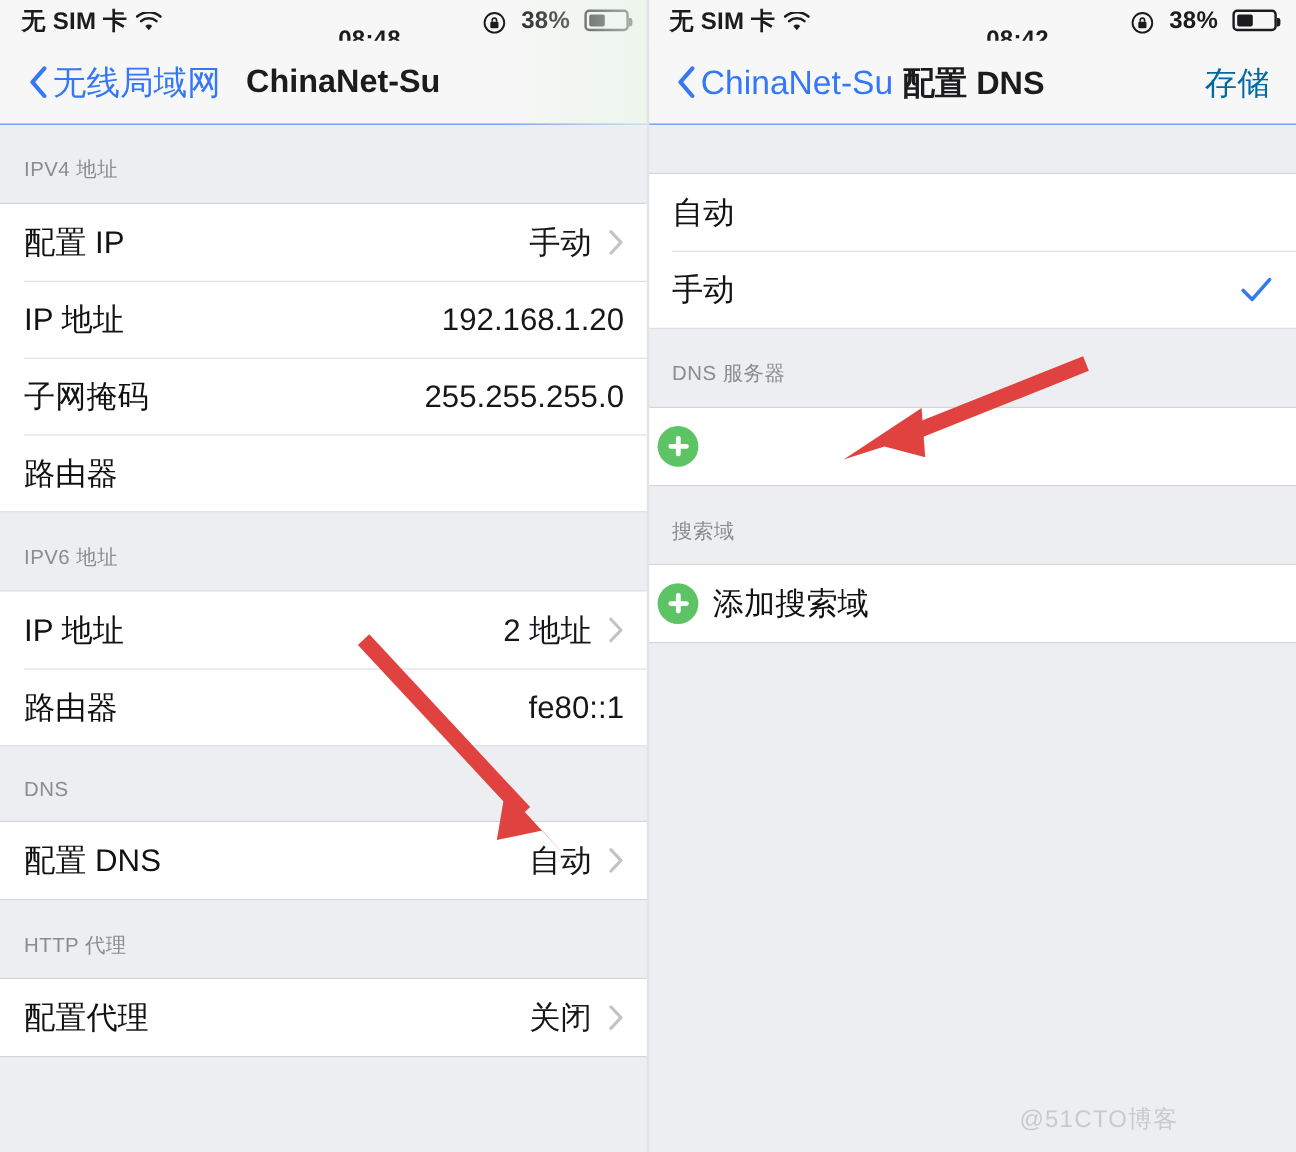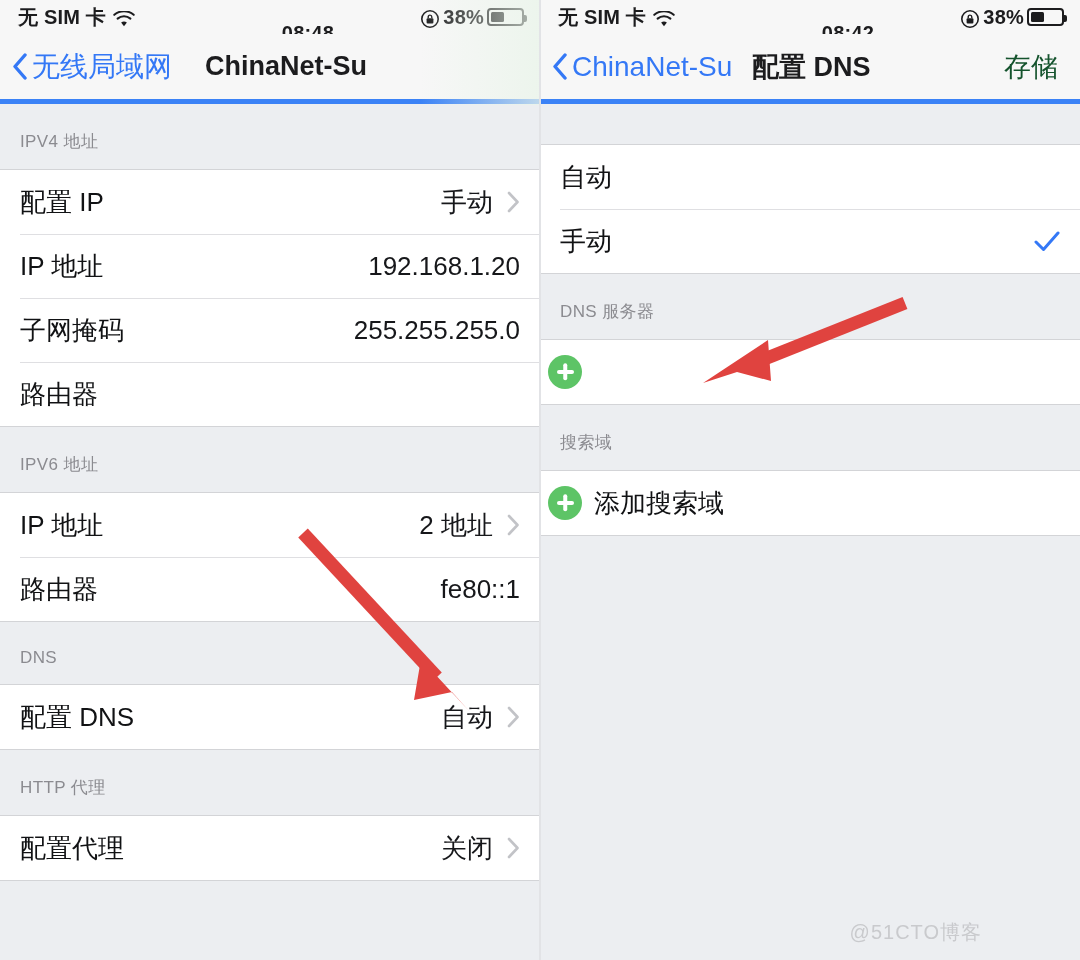--- a/index.html
+++ b/index.html
@@ -22,52 +22,53 @@
   .panel-divider{position:absolute;left:539px;top:0;width:2px;height:960px;background:#e2e3e6;z-index:6;}
 
   
   .statusbar{
     position:relative;height:34px;background:#f7f7f7;
     display:flex;align-items:center;padding:0 16px 0 18px;
     font-size:20px;color:#1c1c1e;font-weight:600;letter-spacing:.2px;
   }
   .sb-left{display:flex;align-items:center;gap:7px;width:190px;}
   .sb-center{flex:1;text-align:right;margin-top:32px;}
-  .sb-right{display:flex;align-items:center;justify-content:flex-end;gap:3px;width:190px;}
+  .sb-right{display:flex;align-items:center;justify-content:flex-end;gap:12px;width:190px;}
   .wifi-ic{display:inline-block;width:22px;height:17px;position:relative;top:1px;}
   .rot-ic{display:inline-block;width:20px;height:20px;position:relative;top:2px;}
   .batt{
     position:relative;width:37px;height:18px;border:2px solid #1c1c1e;border-radius:4px;
     box-sizing:border-box;
   }
   .batt::after{
     content:"";position:absolute;right:-5px;top:5px;width:3px;height:7px;
     background:#1c1c1e;border-radius:0 2px 2px 0;
   }
   .batt .fill{position:absolute;left:2px;top:2px;bottom:2px;width:40%;background:#1c1c1e;border-radius:1.5px;}
 
   
   .navbar{
     position:relative;height:70px;background:#f7f7f7;
     display:flex;align-items:center;box-sizing:border-box;
-    border-bottom:5px solid #3b82f6;
+    border-bottom:1px solid #3b82f6;
+    padding-left:12px;
   }
   .nav-back{
     display:flex;align-items:center;gap:4px;color:#3478f6;
     font-size:28px;font-weight:400;padding-left:12px;white-space:nowrap;
   }
   .chev-back{width:16px;height:27px;flex:none;}
   .nav-title{
     position:absolute;left:0;right:0;text-align:center;
     font-size:27px;font-weight:700;color:#1c1c1e;pointer-events:none;
   }
   .navbar.left-nav .nav-title{text-align:left;left:205px;}
   .navbar.right-nav .nav-title{text-align:left;left:212px;}
   .nav-action{
-    margin-left:auto;padding-right:22px;font-size:27px;color:#14532d;font-weight:400;
+    margin-left:auto;padding-right:22px;font-size:27px;color:#0369a1;font-weight:400;
   }
 
   
   .list{position:relative;}
   .sect-header{
     padding:26px 0 16px 20px;font-size:17px;color:#8b8b90;letter-spacing:.4px;
     background:#eceef1;box-sizing:border-box;
   }
   .group{background:#ffffff;border-top:1px solid #d3d4d7;border-bottom:1px solid #d3d4d7;}
   .row{

